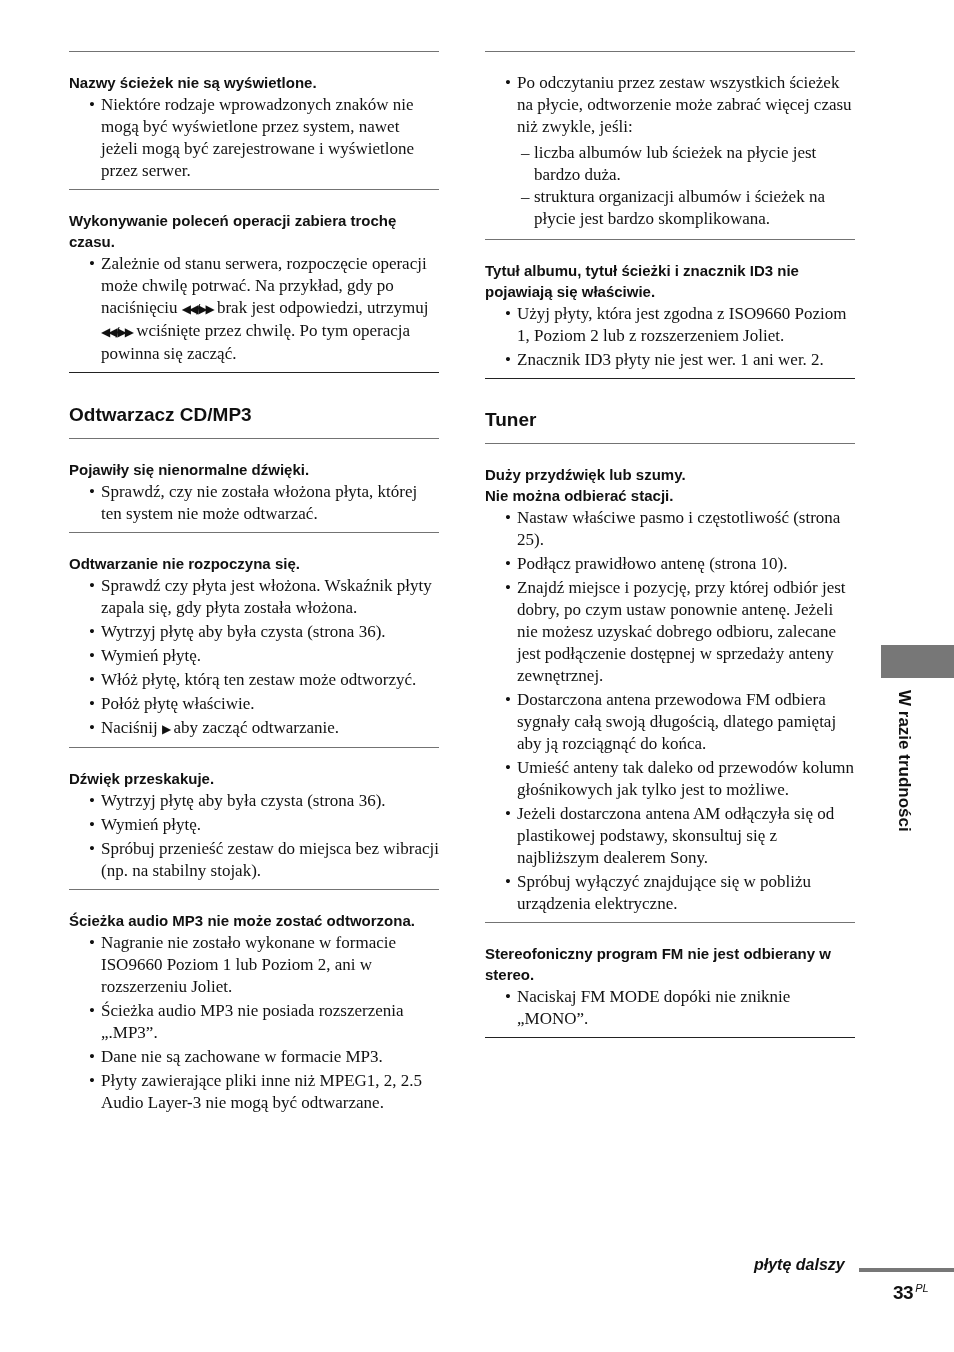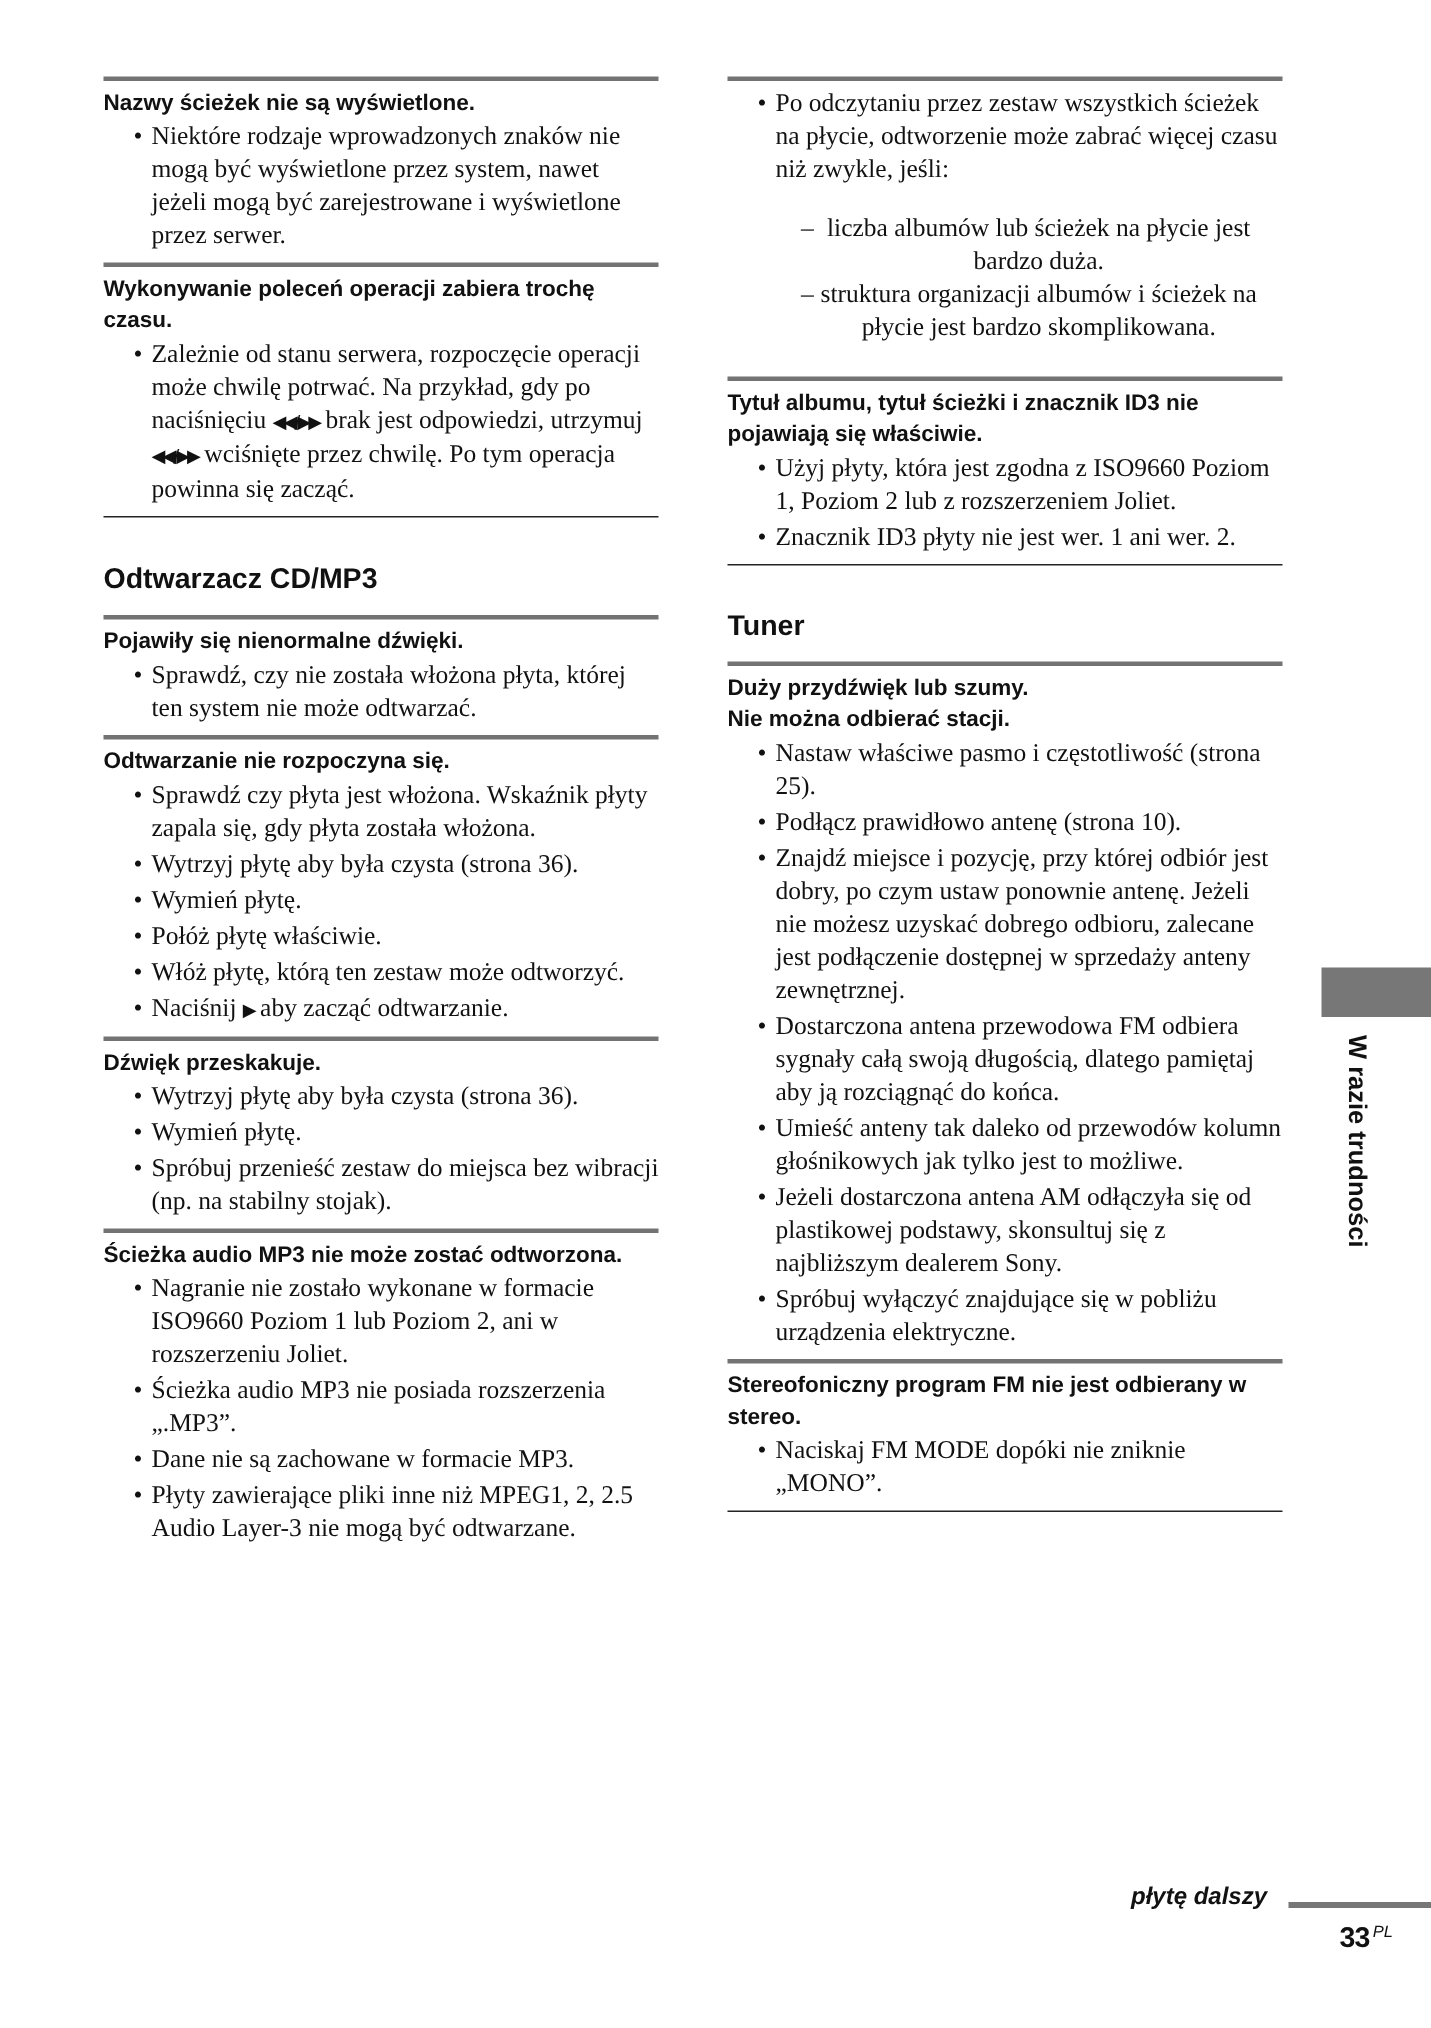--- a/index.html
+++ b/index.html
@@ -1,25 +1,25 @@
 <!DOCTYPE html>
 <html><head>
 <meta charset="utf-8">
 <style>
   html, body { margin: 0; padding: 0; background: #ffffff; }
   body { width: 954px; height: 1352px; position: relative; overflow: hidden; color: #111; }
   .col { position: absolute; top: 51px; width: 370px; }
   .col-left { left: 69px; }
   .col-right { left: 485px; }
-  .topic { border-top: 3px solid #737373; padding-top: 4px; padding-bottom: 5px; }
+  .topic { border-top: 1px solid #737373; padding-top: 20px; padding-bottom: 5px; }
   .topic-title { font-family: "Liberation Sans", sans-serif; font-weight: bold; font-size: 15px; line-height: 21px; margin: 0 0 1px 0; }
   ul.bullets { list-style: none; margin: 0; padding: 0; }
   ul.bullets > li { font-family: "Liberation Serif", serif; font-size: 17px; line-height: 22px; position: relative; padding-left: 32px; margin-bottom: 2px; }
   ul.bullets > li::before { content: "•"; position: absolute; left: 20px; top: 0; }
-  ul.dashes { list-style: none; margin: 17px; padding: 0; text-align: center; }
+  ul.dashes { list-style: none; margin: 4px; padding: 0; }
   ul.dashes > li { position: relative; padding-left: 13px; }
   ul.dashes > li::before { content: "–"; position: absolute; left: 0; }
   .end-rule { border-top: 1px solid #222; height: 0; }
   .section-head { font-family: "Liberation Sans", sans-serif; font-weight: bold; font-size: 19px; line-height: 24px; margin: 0; }
   .sym { font-family: "DejaVu Sans", sans-serif; font-size: 12px; letter-spacing: -2px; }
   .side-tab { position: absolute; left: 881px; top: 645px; width: 73px; height: 33px; background: #777777; }
   .side-label { position: absolute; left: 890px; top: 690px; width: 24px; height: 190px; writing-mode: vertical-rl; font-family: "Liberation Sans", sans-serif; font-weight: bold; font-size: 17px; color: #111; white-space: nowrap; }
   .continued { position: absolute; left: 754px; top: 1256px; font-family: "Liberation Sans", sans-serif; font-weight: bold; font-style: italic; font-size: 16px; }
   .continued-line { position: absolute; left: 859px; top: 1268px; width: 95px; height: 4px; background: #777777; }
   .pagenum { position: absolute; left: 893px; top: 1282px; font-family: "Liberation Sans", sans-serif; font-weight: bold; font-size: 19px; letter-spacing: -0.5px; }
@@ -55,22 +55,22 @@
       <li>Sprawdź, czy nie została włożona płyta, której ten system nie może odtwarzać.</li>
     </ul>
   </div>
 
   <div class="topic">
     <p class="topic-title">Odtwarzanie nie rozpoczyna się.</p>
     <ul class="bullets">
       <li>Sprawdź czy płyta jest włożona. Wskaźnik płyty zapala się, gdy płyta została włożona.</li>
       <li>Wytrzyj płytę aby była czysta (strona 36).</li>
       <li>Wymień płytę.</li>
+      <li>Włóż płytę, którą ten zestaw może odtworzyć.</li>
       <li>Połóż płytę właściwie.</li>
-      <li>Włóż płytę, którą ten zestaw może odtworzyć.</li>
       <li><span>Naciśnij </span><span class="sym">▶</span><span> aby zacząć odtwarzanie.</span></li>
     </ul>
   </div>
 
   <div class="topic">
     <p class="topic-title">Dźwięk przeskakuje.</p>
     <ul class="bullets">
       <li>Wytrzyj płytę aby była czysta (strona 36).</li>
       <li>Wymień płytę.</li>
       <li>Spróbuj przenieść zestaw do miejsca bez wibracji (np. na stabilny stojak).</li>

